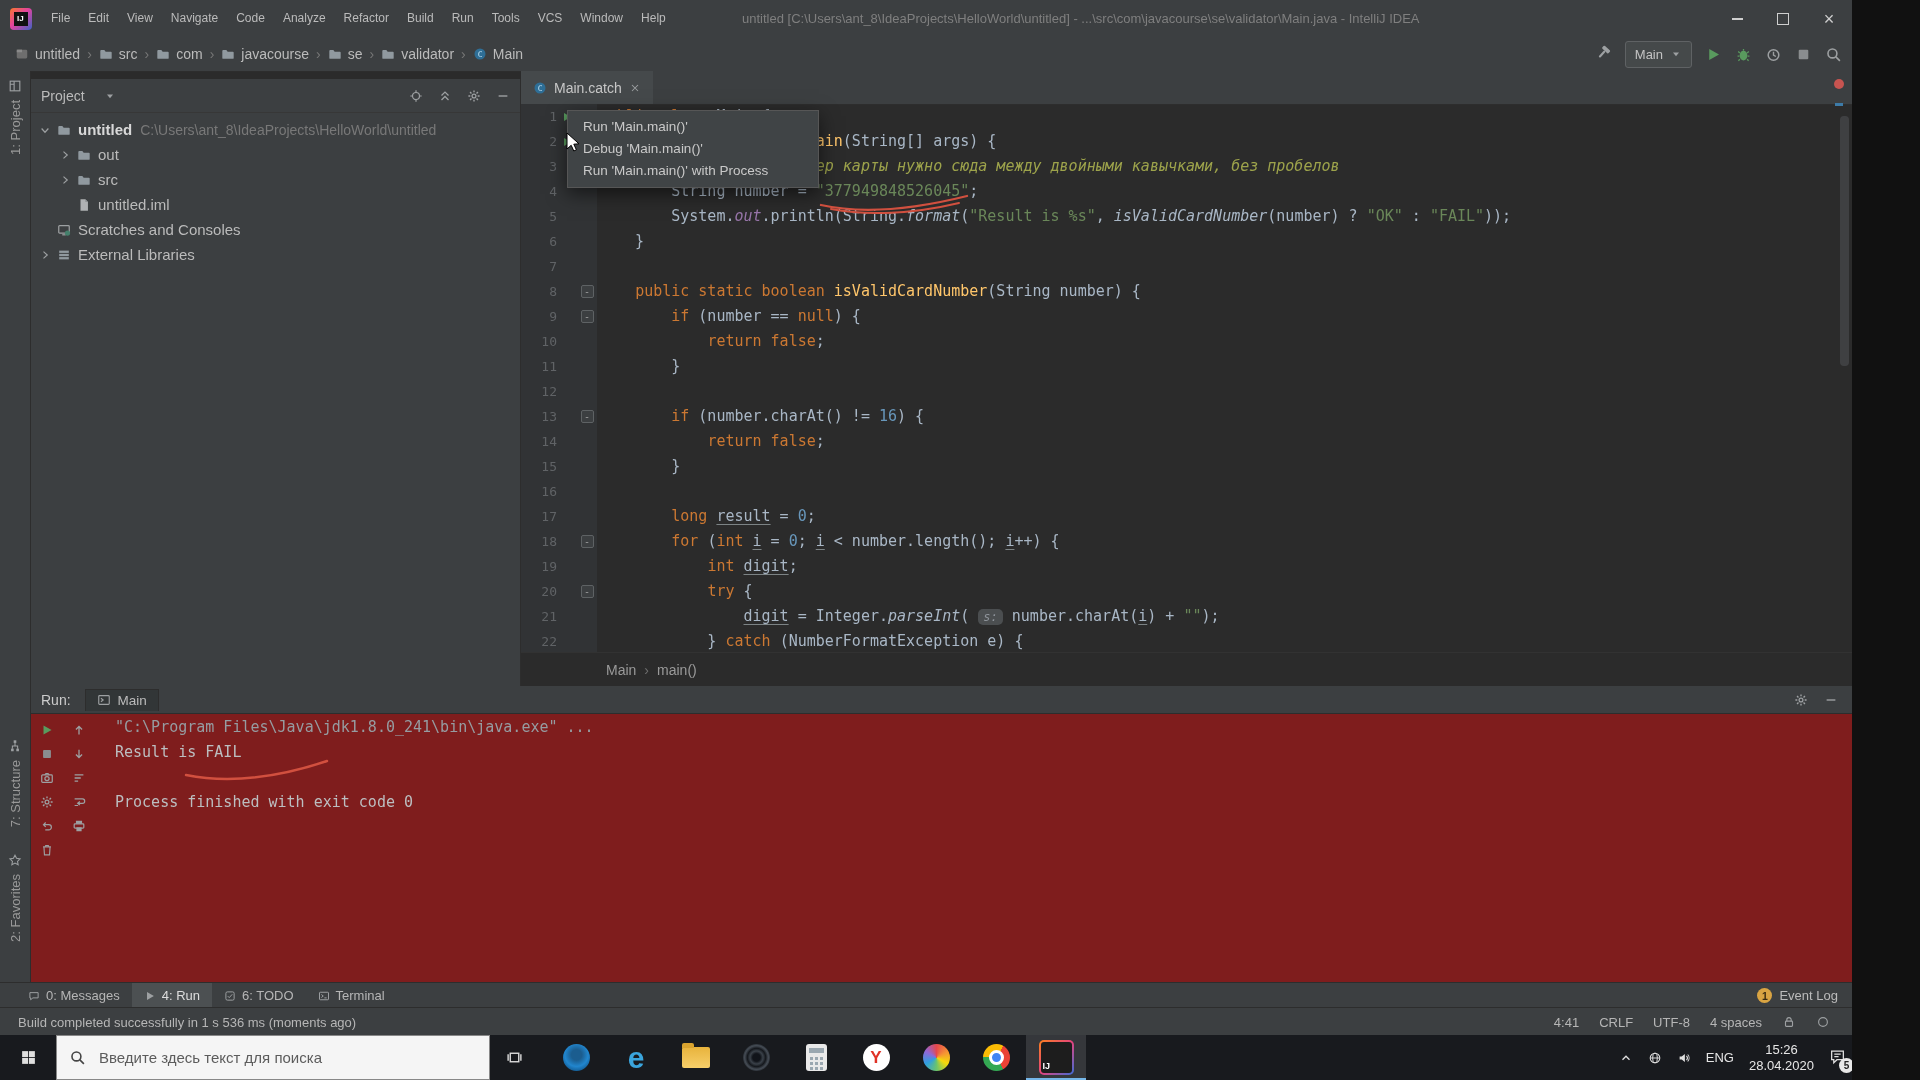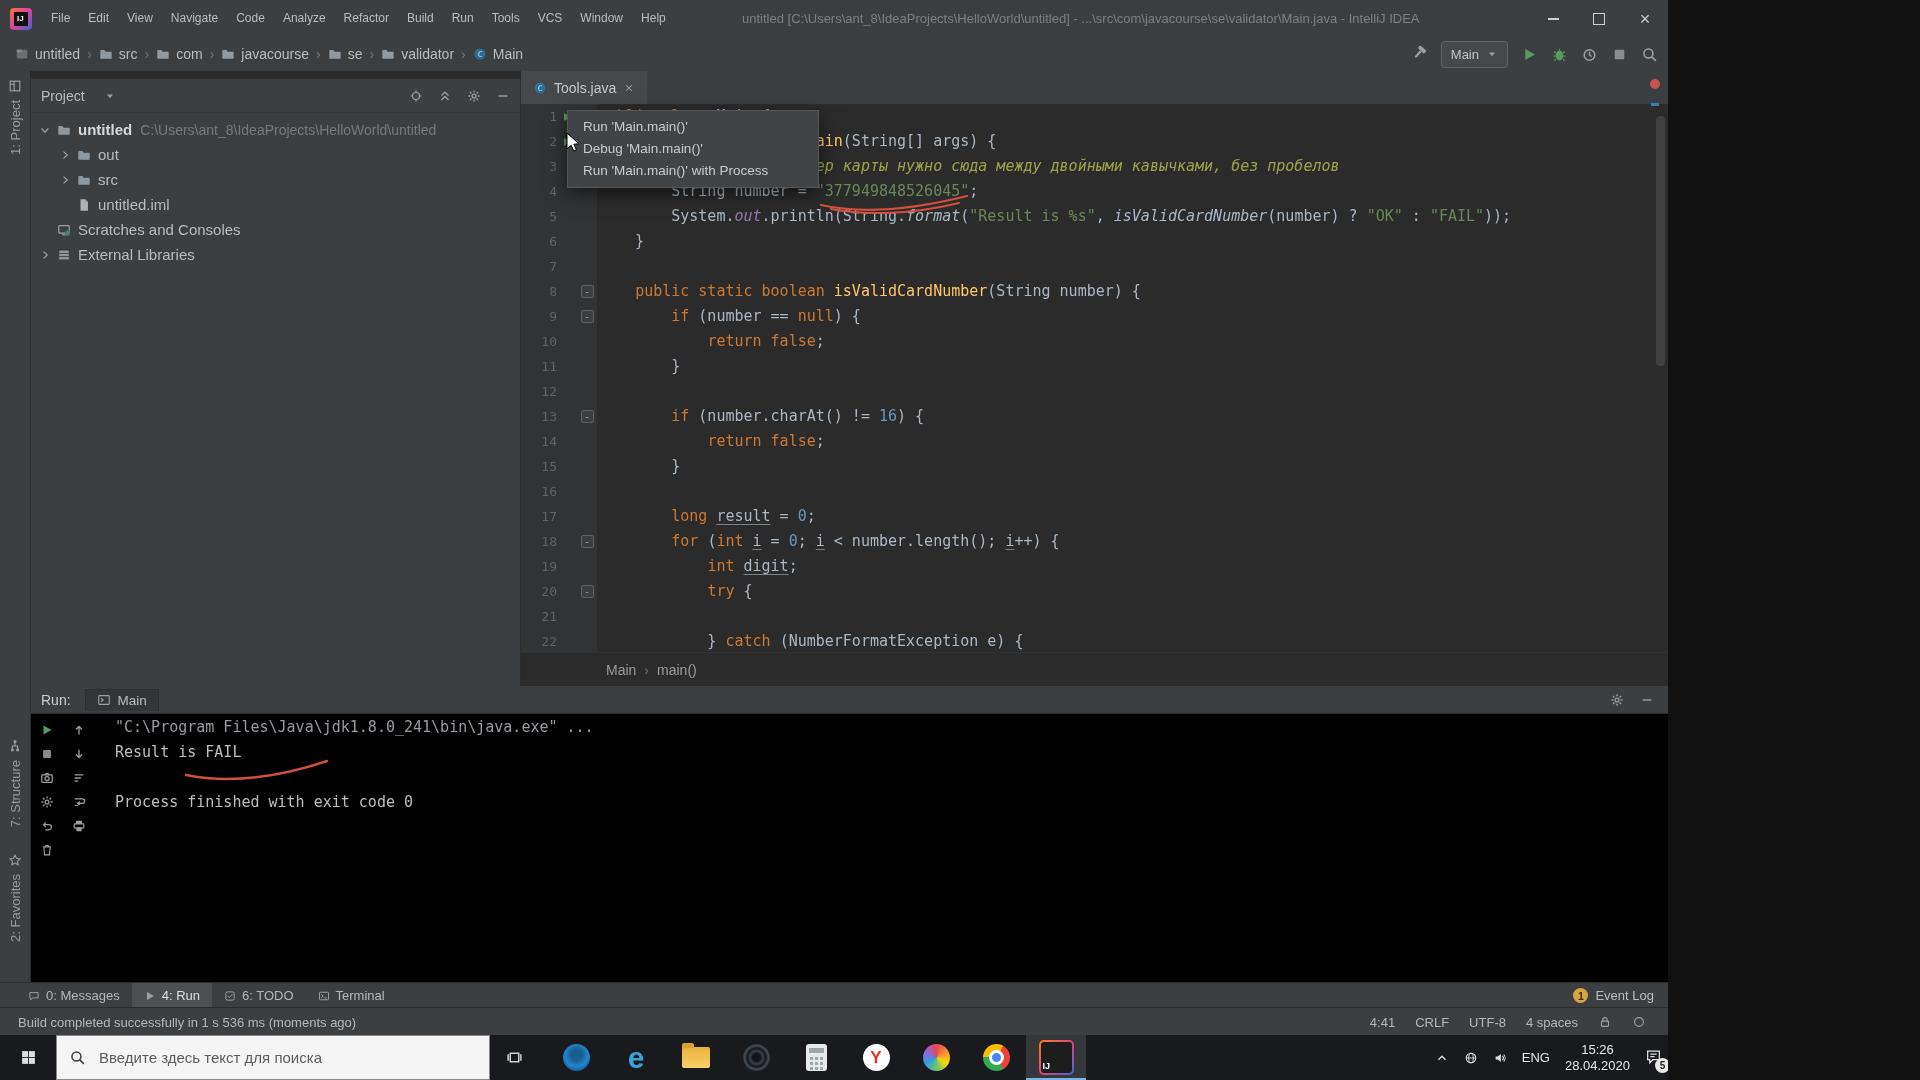--- a/index.html
+++ b/index.html
@@ -1,16 +1,16 @@
 <!DOCTYPE html>
 <html><head>
 <meta charset="utf-8">
 <style>
   html,body{margin:0;padding:0;background:#111}
-  #root{position:relative;width:1668px;height:1080px;overflow:hidden;background:#2b2b2b;
+  #root{position:relative;width:1852px;height:1080px;overflow:hidden;background:#2b2b2b;
         font-family:"Liberation Sans",sans-serif;color:#bbb;cursor:default}
   .icon{display:inline-flex;width:17px;height:17px;flex:none;align-items:center;justify-content:center}
   .icon svg{width:100%;height:100%;display:block}
   .icon.sm{width:14px;height:14px}
   .icon.xs{width:12px;height:12px}
 
   
   #titlebar{position:absolute;left:0;top:0;right:0;height:37px;background:#3c3f41;border-bottom:1px solid #2d2d2d;display:flex;align-items:center}
   #app-logo{width:22px;height:22px;margin:0 10px;border-radius:4px;position:relative;
             background:linear-gradient(135deg,#f8772c,#e343a0 45%,#3e63c4);flex:none}
@@ -77,21 +77,21 @@
   
   #ctx{position:absolute;left:567px;top:110px;width:250px;background:#404446;border:1px solid #565656;
        box-shadow:0 6px 18px rgba(0,0,0,.55);padding:5px 0;z-index:30}
   .ctx-item{height:22px;line-height:22px;padding-left:15px;font-size:13.5px;color:#c9c9c9;white-space:nowrap}
   #cursor{position:absolute;left:565px;top:132px;width:20px;height:22px;z-index:40}
 
   
   .anno{position:absolute;pointer-events:none;z-index:5}
 
   
-  #run-panel{position:absolute;left:31px;top:686px;right:0;bottom:98px;background:#000000}
+  #run-panel{position:absolute;left:31px;top:686px;right:0;bottom:98px;background:#7f1d1d}
   #run-header{height:27px;background:#3c3f41;border-bottom:1px solid #2d2d2d;display:flex;align-items:center;padding-left:10px;position:relative}
   #run-label{font-size:14px;color:#ccc;margin-right:14px}
   .run-tab{display:flex;align-items:center;gap:7px;background:#323637;border:1px solid #2d2d2d;border-bottom:none;
            padding:3px 11px;font-size:13.5px;color:#bbb}
   #run-header-right{position:absolute;right:14px;display:flex;gap:16px;align-items:center}
   #run-toolbar{position:absolute;left:0;top:27px;bottom:0;width:64px;display:grid;grid-template-columns:1fr 1fr;
                align-content:start;justify-items:center;row-gap:10px;padding-top:10px}
   #run-output{position:absolute;left:84px;top:29px;right:10px;bottom:0;font-family:"DejaVu Sans Mono",monospace;
               font-size:15px;line-height:25px;color:#bcbec0;white-space:pre}
   .out-line{height:25px}
@@ -460,21 +460,21 @@
 
   <div id="editor">
     <div id="tab-bar">
       <div class="ed-tab">
         <span class="icon sm">
             <svg viewBox="0 0 16 16">
               <circle cx="8" cy="8" r="6.3" fill="#2e6e96"></circle>
               <text x="8" y="11.2" font-size="9" text-anchor="middle" fill="#bfe0f2" font-family="DejaVu Sans Mono,monospace">C</text>
             </svg>
           </span>
-        <span>Tools.java</span>
+        <span>Main.catch</span>
         <span class="icon xs">
             <svg viewBox="0 0 16 16">
               <path d="M4 4l8 8M12 4l-8 8" stroke="#9da0a2" stroke-width="1.4"></path>
             </svg>
           </span>
       </div>
     </div>
     <div id="code">
         <div class="code-line">
           <span class="ln">1</span>
@@ -613,20 +613,21 @@
           <span class="gut"></span>
           <span class="gut">
             <span class="fold-box">-</span>
           </span>
           <span class="code-text"><span class="tk-p">            </span><span class="tk-k">try </span><span class="tk-p">{</span></span>
         </div>
         <div class="code-line">
           <span class="ln">21</span>
           <span class="gut"></span>
           <span class="gut"></span>
+          <span class="code-text"><span class="tk-p">                </span><span class="tk-u">digit</span><span class="tk-p"> = Integer.</span><span class="tk-i">parseInt</span><span class="tk-p">( </span><span class="tk-h">s:</span><span class="tk-p"> number.charAt(</span><span class="tk-u">i</span><span class="tk-p">) + </span><span class="tk-s">""</span><span class="tk-p">);</span></span>
         </div>
         <div class="code-line">
           <span class="ln">22</span>
           <span class="gut"></span>
           <span class="gut"></span>
           <span class="code-text"><span class="tk-p">            } </span><span class="tk-k">catch </span><span class="tk-p">(NumberFormatException e) {</span></span>
         </div>
       </div>
     <div id="ed-crumbs">
       <span>Main</span>

